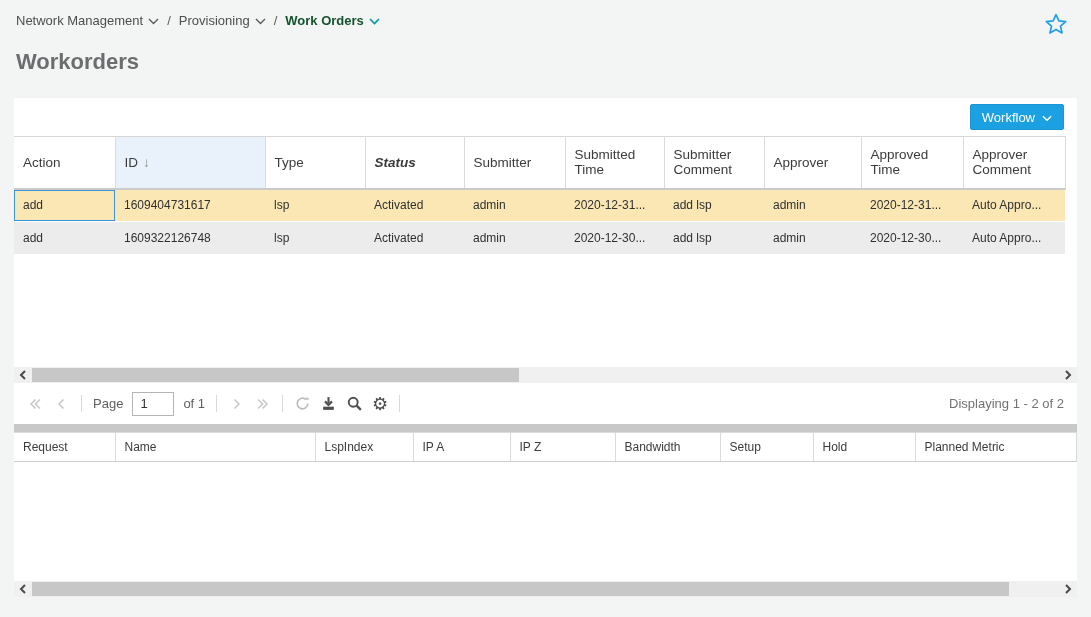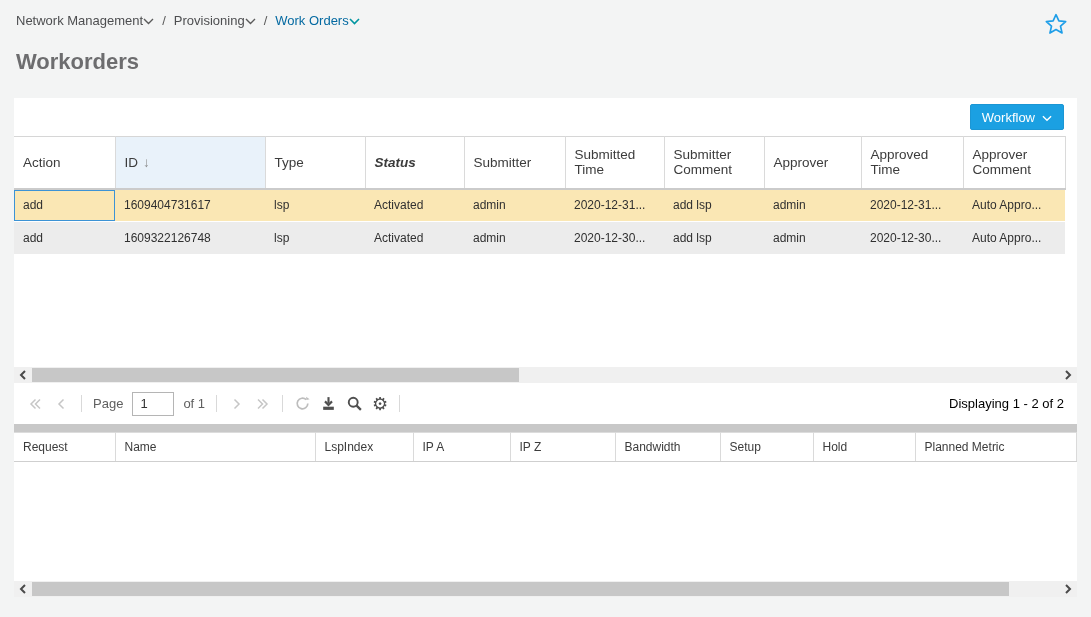--- a/index.html
+++ b/index.html
@@ -7,23 +7,23 @@
   body {
     width:1091px; height:617px; overflow:hidden;
     background:#f3f4f4;
     font-family:"Liberation Sans", sans-serif;
     font-size:13px; color:#3c3c3c;
   }
 
   
   .topbar { display:flex; justify-content:space-between; align-items:flex-start; padding:13px 16px 0 16px; }
   .breadcrumb { display:flex; align-items:center; gap:8px; font-size:13px; color:#4d4e50; }
-  .crumb { display:flex; align-items:center; cursor:pointer; }
+  .crumb { display:flex; align-items:center; gap:5px; cursor:pointer; }
   .crumb-label { color:#4d4e50; }
-  .crumb.active .crumb-label { color:#0369a1; font-weight:400; }
+  .crumb.active .crumb-label { color:#14532d; font-weight:700; }
   .bc-sep { color:#5a5a5a; }
   .star-btn { margin-right:8px; cursor:pointer; line-height:0; }
 
   .page-title { margin:9px 16px 18px 16px; font-size:22px; line-height:36px; font-weight:600; color:#6d6d6f; }
 
   .panel { margin:0 14px; width:1063px; background:#ffffff; }
 
   
   .actions-row { height:38px; display:flex; align-items:center; justify-content:flex-end; gap:2px; padding:0 13px; }
   .btn { height:26px; padding:0 11px; font-size:13px; font-family:inherit; display:inline-flex; align-items:center; gap:7px; border-radius:2px; cursor:pointer; }
@@ -53,21 +53,21 @@
   .scroll-thumb { position:absolute; top:1px; left:0; height:14px; background:#c7c7c7; cursor:grab; }
   .thumb-main { width:487px; }
   .thumb-detail { width:977px; }
 
   
   .pager { height:41px; display:flex; align-items:center; gap:9px; padding:0 13px; color:#5f5f5f; }
   .pager-icon { line-height:0; cursor:pointer; }
   .vsep { width:1px; height:17px; background:#d9d9d9; margin:0 2px; }
   .page-input { width:42px; height:24px; border:1px solid #b5b5b5; padding:0 7px; font-size:13px; color:#333; font-family:inherit; }
   .gear-glyph { font-size:18px; line-height:16px; color:#4f4f4f; cursor:pointer; }
-  .displaying { margin-left:auto; color:#000000; }
+  .displaying { margin-left:auto; color:#737373; }
 
   
   .detail-topbar { height:8px; background:#c8c8c8; }
   .tabs-row { height:30px; background:#efefef; display:flex; }
   .tab-active { width:101px; background:#e4e4e4; border-top:3px solid #008d99; display:flex; align-items:center; justify-content:center; font-size:13px; color:#2f2f2f; cursor:pointer; }
 
   
   table.detail-grid { border-collapse:collapse; table-layout:fixed; width:1063px; }
   table.detail-grid th {
     height:29px; background:#fff; text-align:left; vertical-align:middle;

